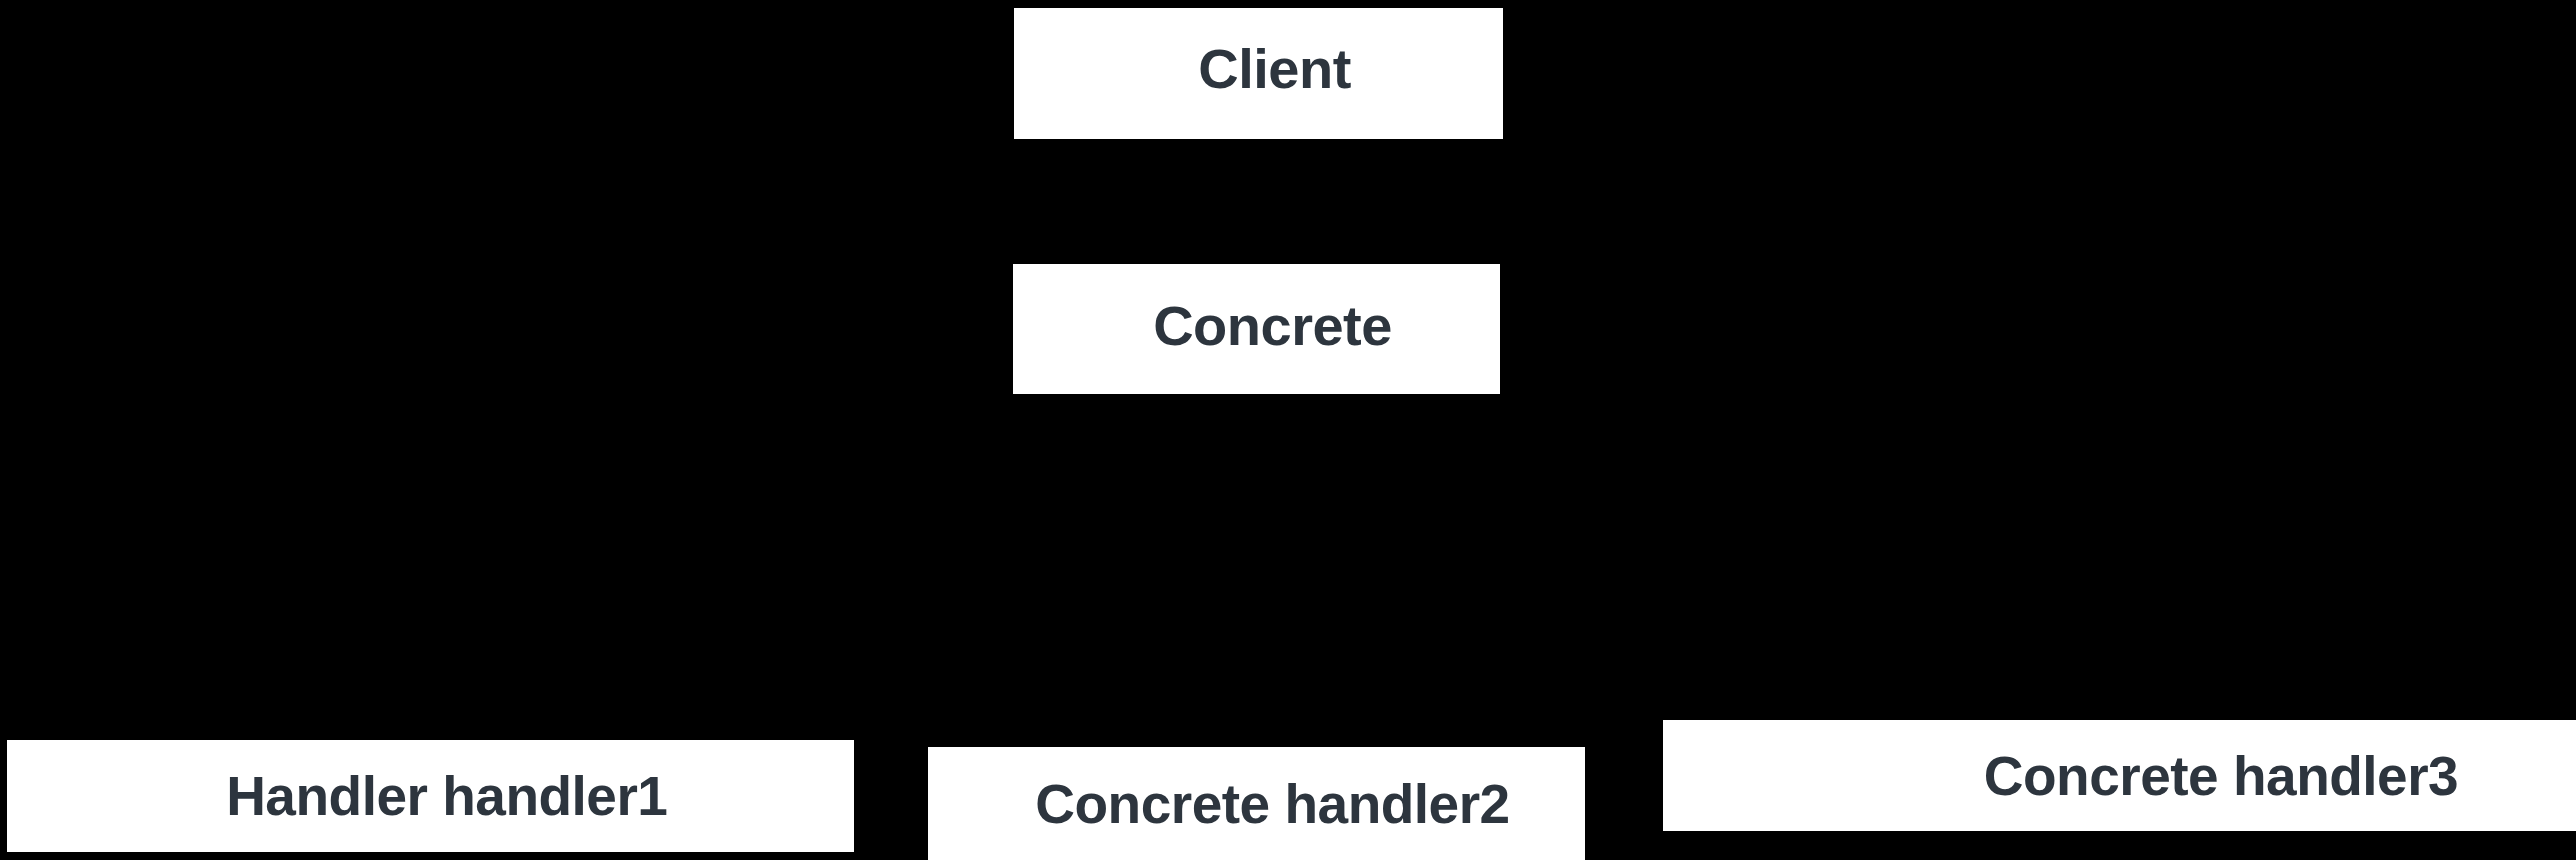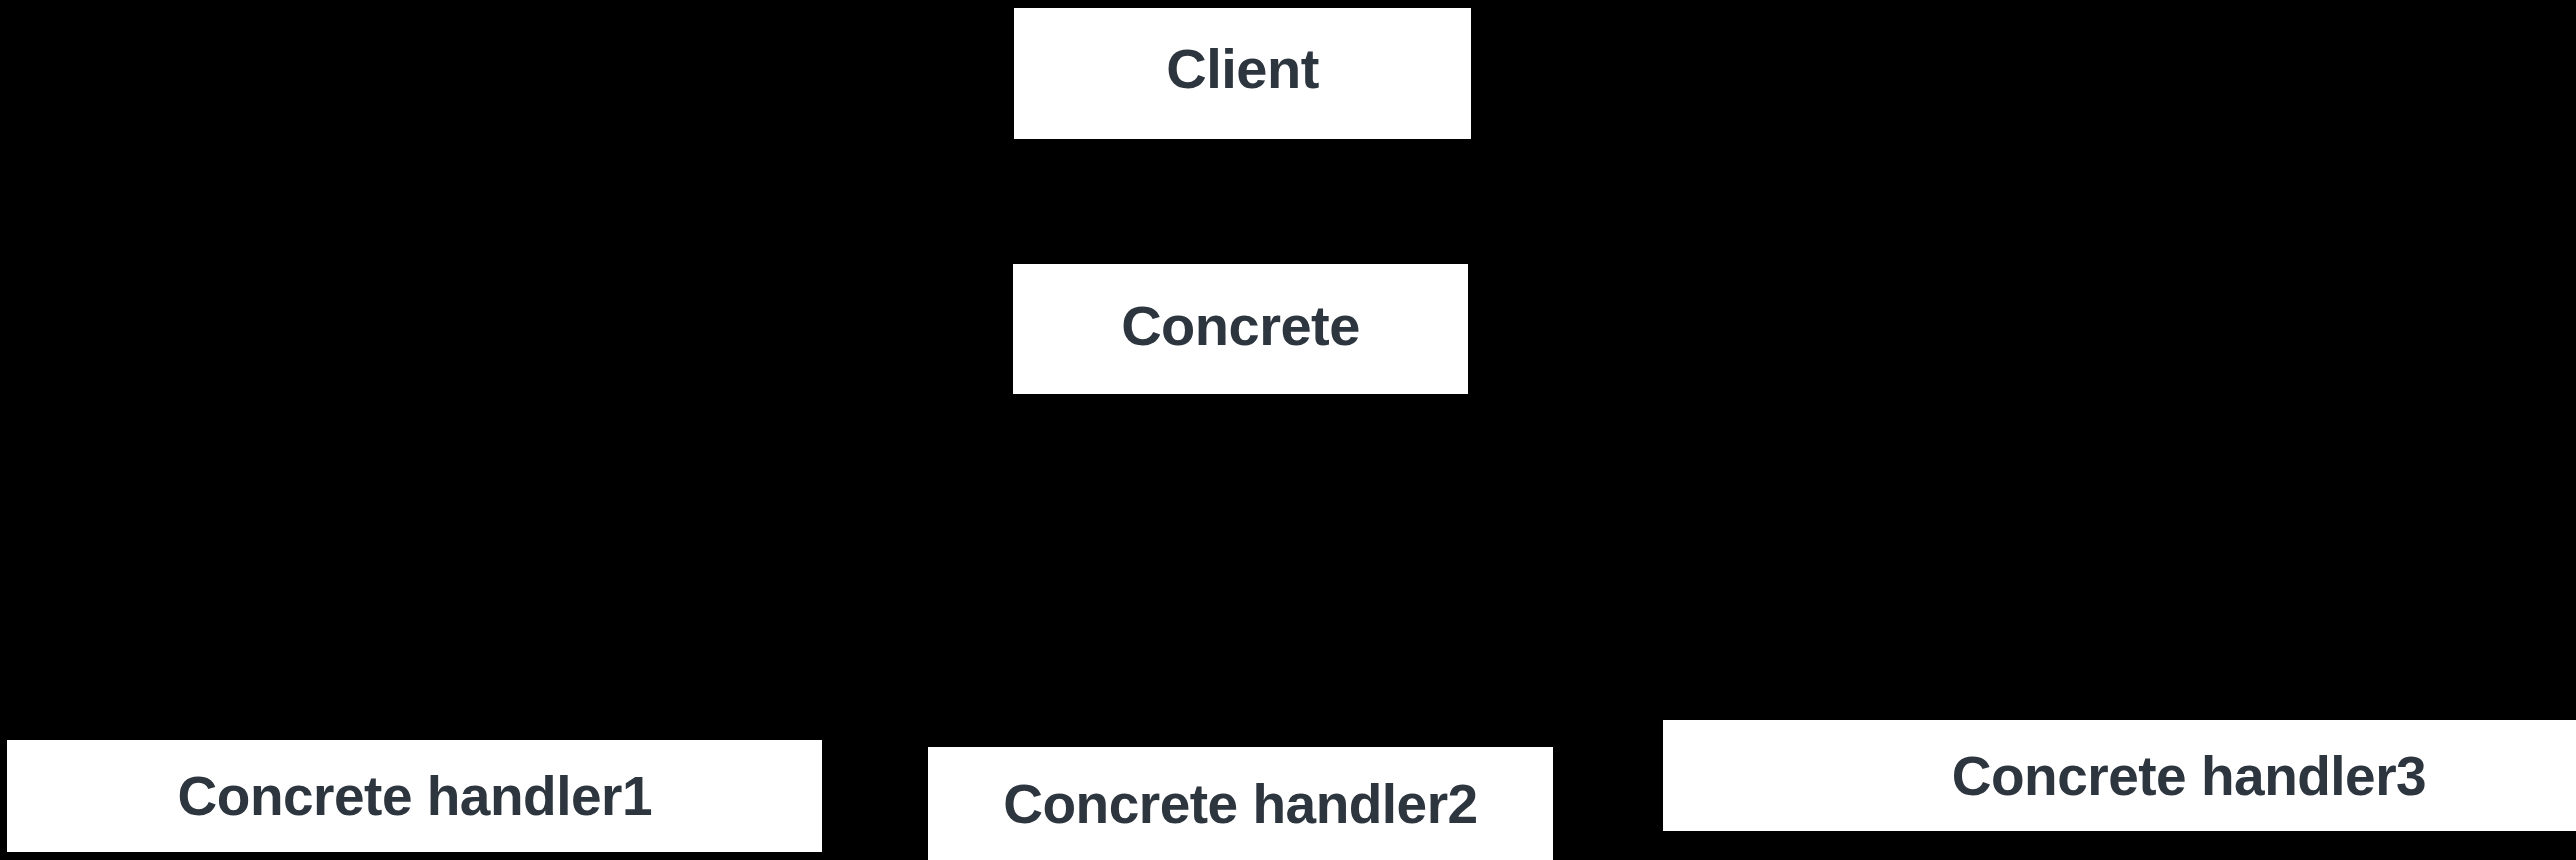--- a/index.html
+++ b/index.html
@@ -17,20 +17,21 @@
   .diagram-canvas {
     position: absolute;
     inset: 0;
   }
   .node {
     position: absolute;
     background: #ffffff;
     display: flex;
     align-items: center;
     justify-content: center;
+    padding-left: 32px;
   }
   .node-label {
     font-weight: bold;
     font-size: 55px;
     color: #2d353e;
     letter-spacing: -0.5px;
     white-space: nowrap;
   }
   
   .node-client {
@@ -82,21 +83,21 @@
 
   <div class="node node-client">
     <span class="node-label">Client</span>
   </div>
 
   <div class="node node-handler">
     <span class="node-label">Concrete</span>
   </div>
 
   <div class="node node-concrete1">
-    <span class="node-label">Concrete handler1</span>
+    <span class="node-label">Handler handler1</span>
   </div>
 
   <div class="node node-concrete2">
     <span class="node-label">Concrete handler2</span>
   </div>
 
   <div class="node node-concrete3">
     <span class="node-label">Concrete handler3</span>
   </div>
 

